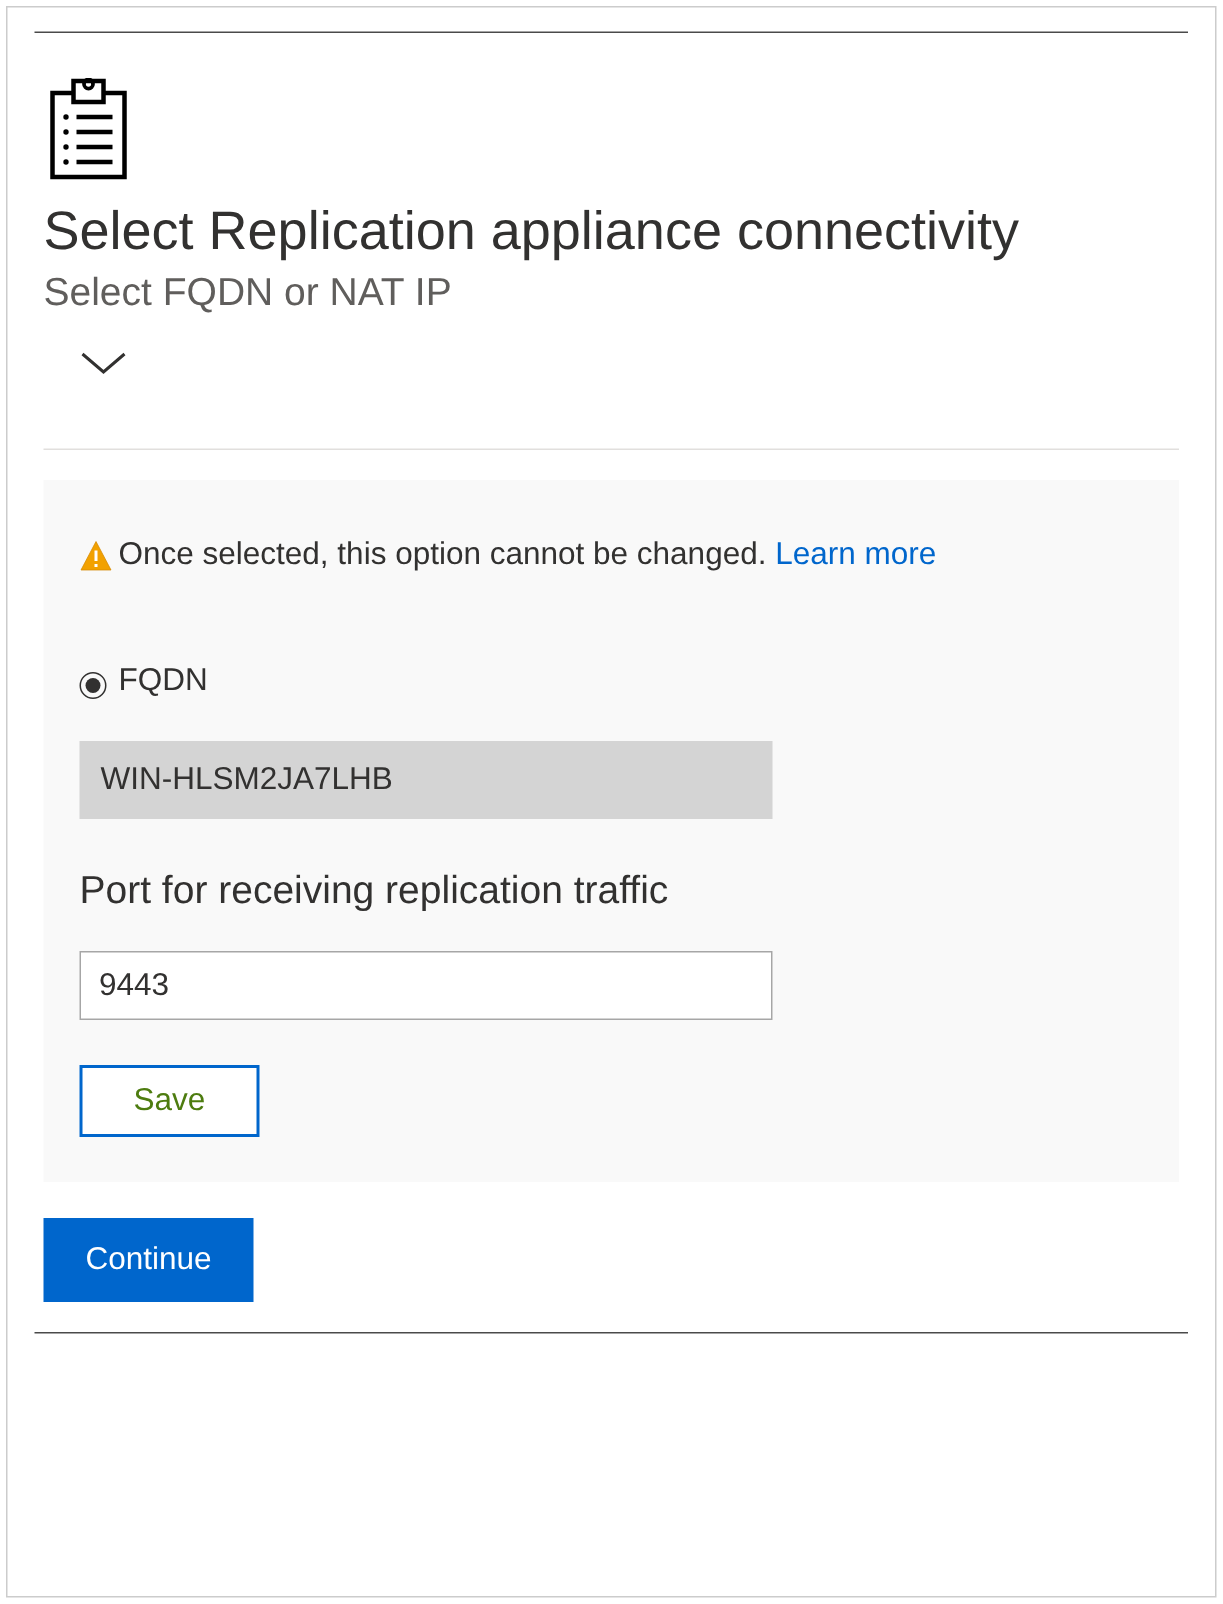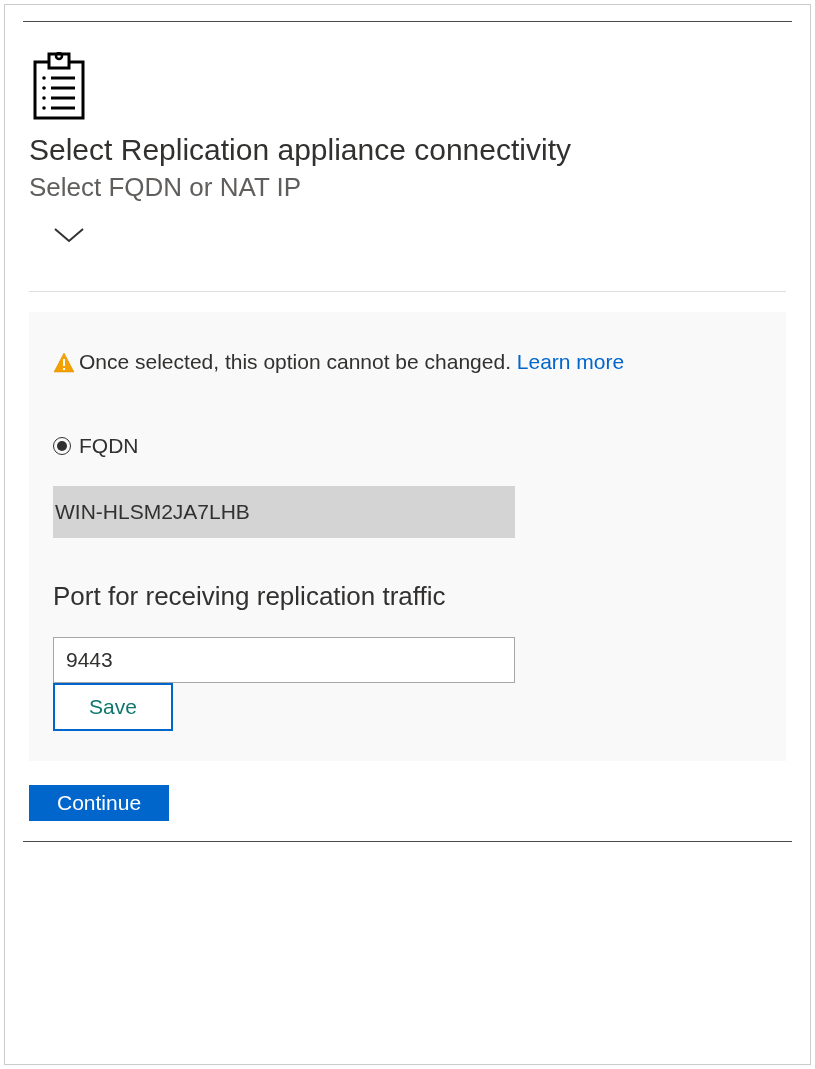--- a/index.html
+++ b/index.html
@@ -29,21 +29,21 @@
       padding: 20px 24px 0 24px;
     }
     .clipboard-icon {
       width: 60px;
       height: 70px;
       display: block;
       margin-bottom: 10px;
       margin-top: 10px;
     }
     .page-title {
-      font-size: 30px;
+      font-size: 36px;
       font-weight: 400;
       color: #323130;
       line-height: 1.2;
       margin-bottom: 4px;
     }
     .page-subtitle {
       font-size: 26px;
       font-weight: 400;
       color: #605e5c;
       margin-bottom: 20px;
@@ -82,21 +82,21 @@
     }
     .warning-text a {
       color: #0066cc;
       text-decoration: none;
     }
     .radio-group {
       margin-bottom: 28px;
     }
     .radio-row {
       display: flex;
-      align-items: center;
+      align-items: flex-end;
       gap: 8px;
       margin-bottom: 2px;
     }
     .radio-circle {
       width: 18px;
       height: 18px;
       border: 1.5px solid #323130;
       border-radius: 50%;
       display: flex;
       align-items: center;
@@ -110,56 +110,57 @@
       background: #323130;
       border-radius: 50%;
       display: block;
     }
     .radio-label {
       font-size: 21px;
       color: #323130;
     }
     .readonly-field {
       background: #d4d4d4;
-      padding: 14px 2px;
+      padding: 14px 14px;
       font-size: 21px;
       color: #323130;
       width: 462px;
-      margin-bottom: 43px;
+      margin-bottom: 32px;
     }
     .field-label {
       font-size: 26px;
       color: #323130;
       margin-bottom: 25px;
     }
     .text-input {
       width: 462px;
       padding: 10px 12px;
       font-size: 21px;
       color: #323130;
       border: 1px solid #a6a6a6;
       background: #ffffff;
       font-family: inherit;
+      margin-bottom: 30px;
       display: block;
     }
     .save-button {
       background: #ffffff;
       border: 2px solid #0066cc;
-      color: #0f766e;
+      color: #4d7c0f;
       font-size: 21px;
       padding: 10px 34px;
       cursor: pointer;
       font-family: inherit;
     }
     .continue-button {
       background: #0066cc;
       border: none;
       color: #ffffff;
       font-size: 21px;
-      padding: 6px 28px;
+      padding: 16px 28px;
       cursor: pointer;
       font-family: inherit;
       margin-left: 24px;
     }
     .bottom-divider {
       border-top: 1px solid #4a4a4a;
       margin: 20px 18px 0 18px;
     }
   </style>
 </head>

